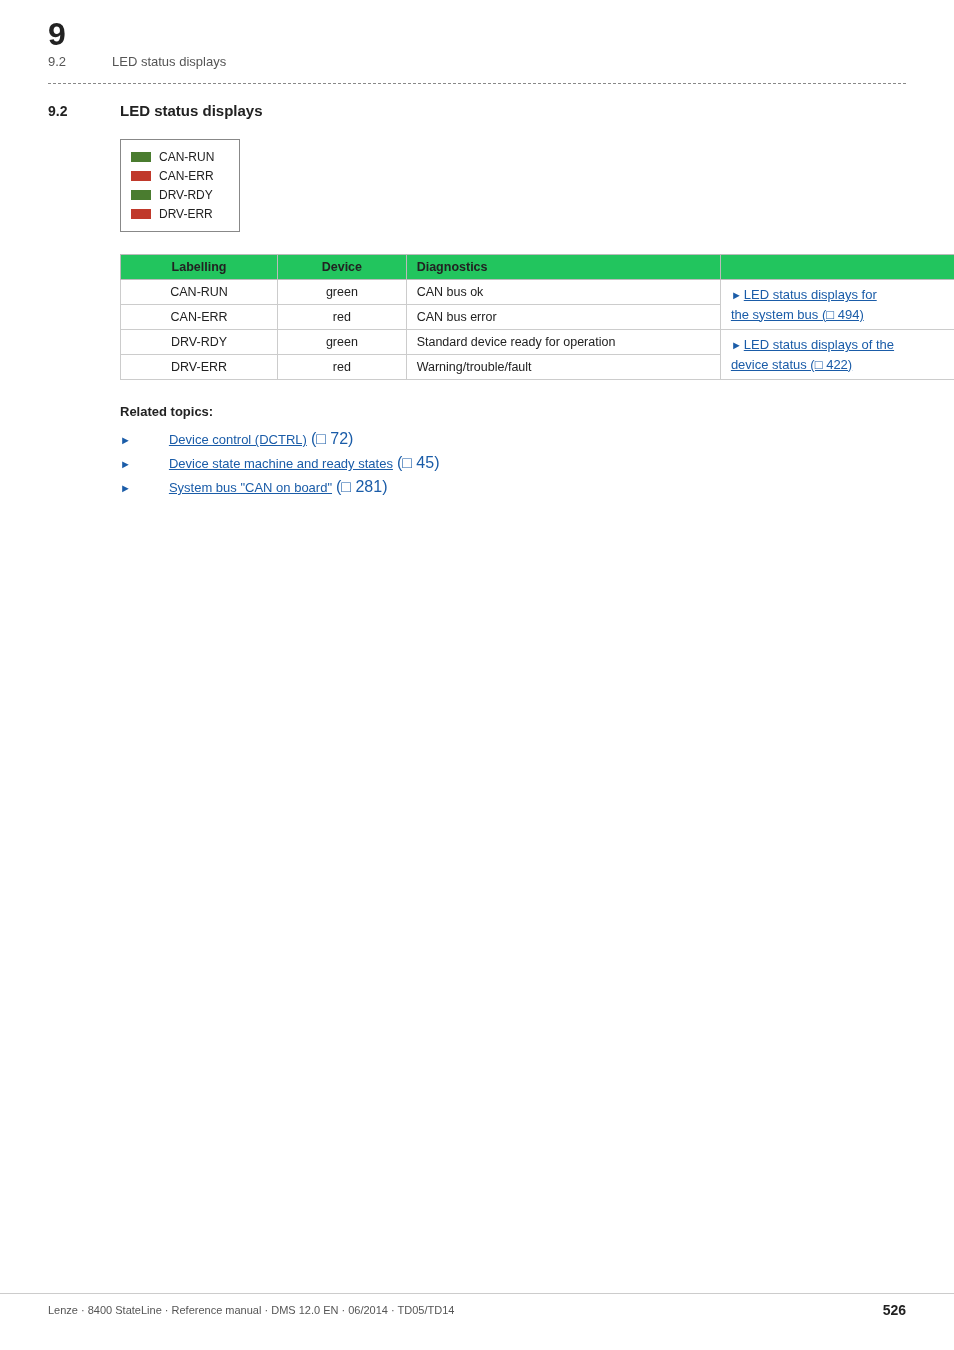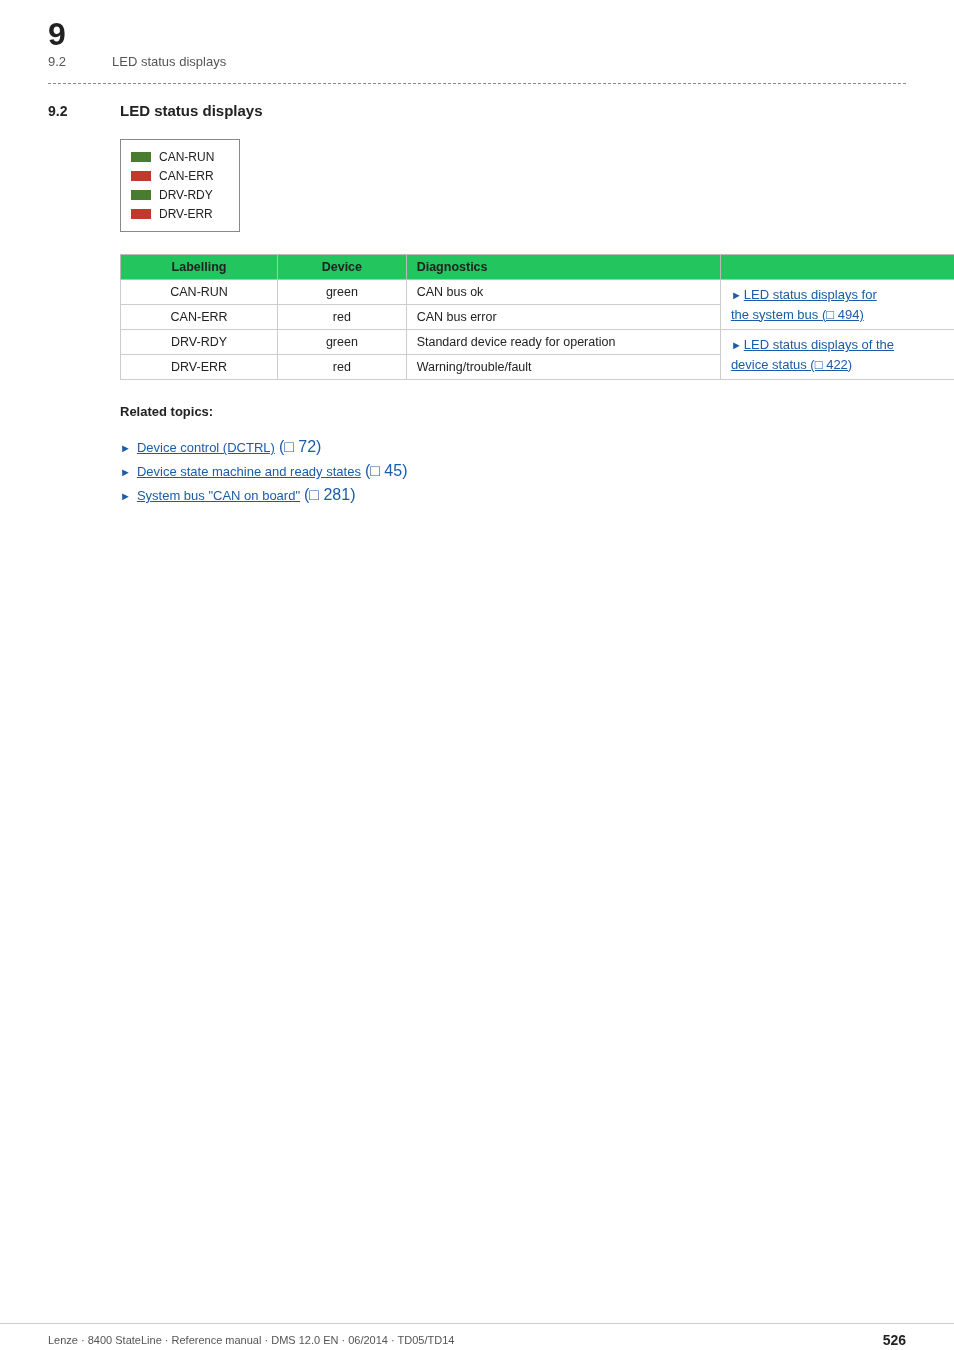--- a/index.html
+++ b/index.html
@@ -155,42 +155,43 @@
       font-size: 11px;
     }
 
     
     .related-topics {
       margin-left: 72px;
     }
     .related-title {
       font-weight: bold;
       font-size: 13px;
-      margin-bottom: 19px;
+      margin-bottom: 11px;
     }
     .related-item {
       display: flex;
       align-items: baseline;
       gap: 4px;
       margin-bottom: 6px;
       font-size: 13px;
     }
     .related-item a {
       color: #1a5ca8;
       text-decoration: underline;
+      margin-left: 32px;
     }
     .page-icon {
       font-size: 16px;
       color: #1a5ca8;
     }
 
     
     .page-footer {
       position: absolute;
-      bottom: 2px;
+      bottom: 32px;
       left: 0;
       right: 0;
       display: flex;
       justify-content: space-between;
       align-items: center;
       padding: 0 48px;
       font-size: 11px;
       color: #555;
       border-top: 1px solid #ccc;
       padding-top: 8px;

